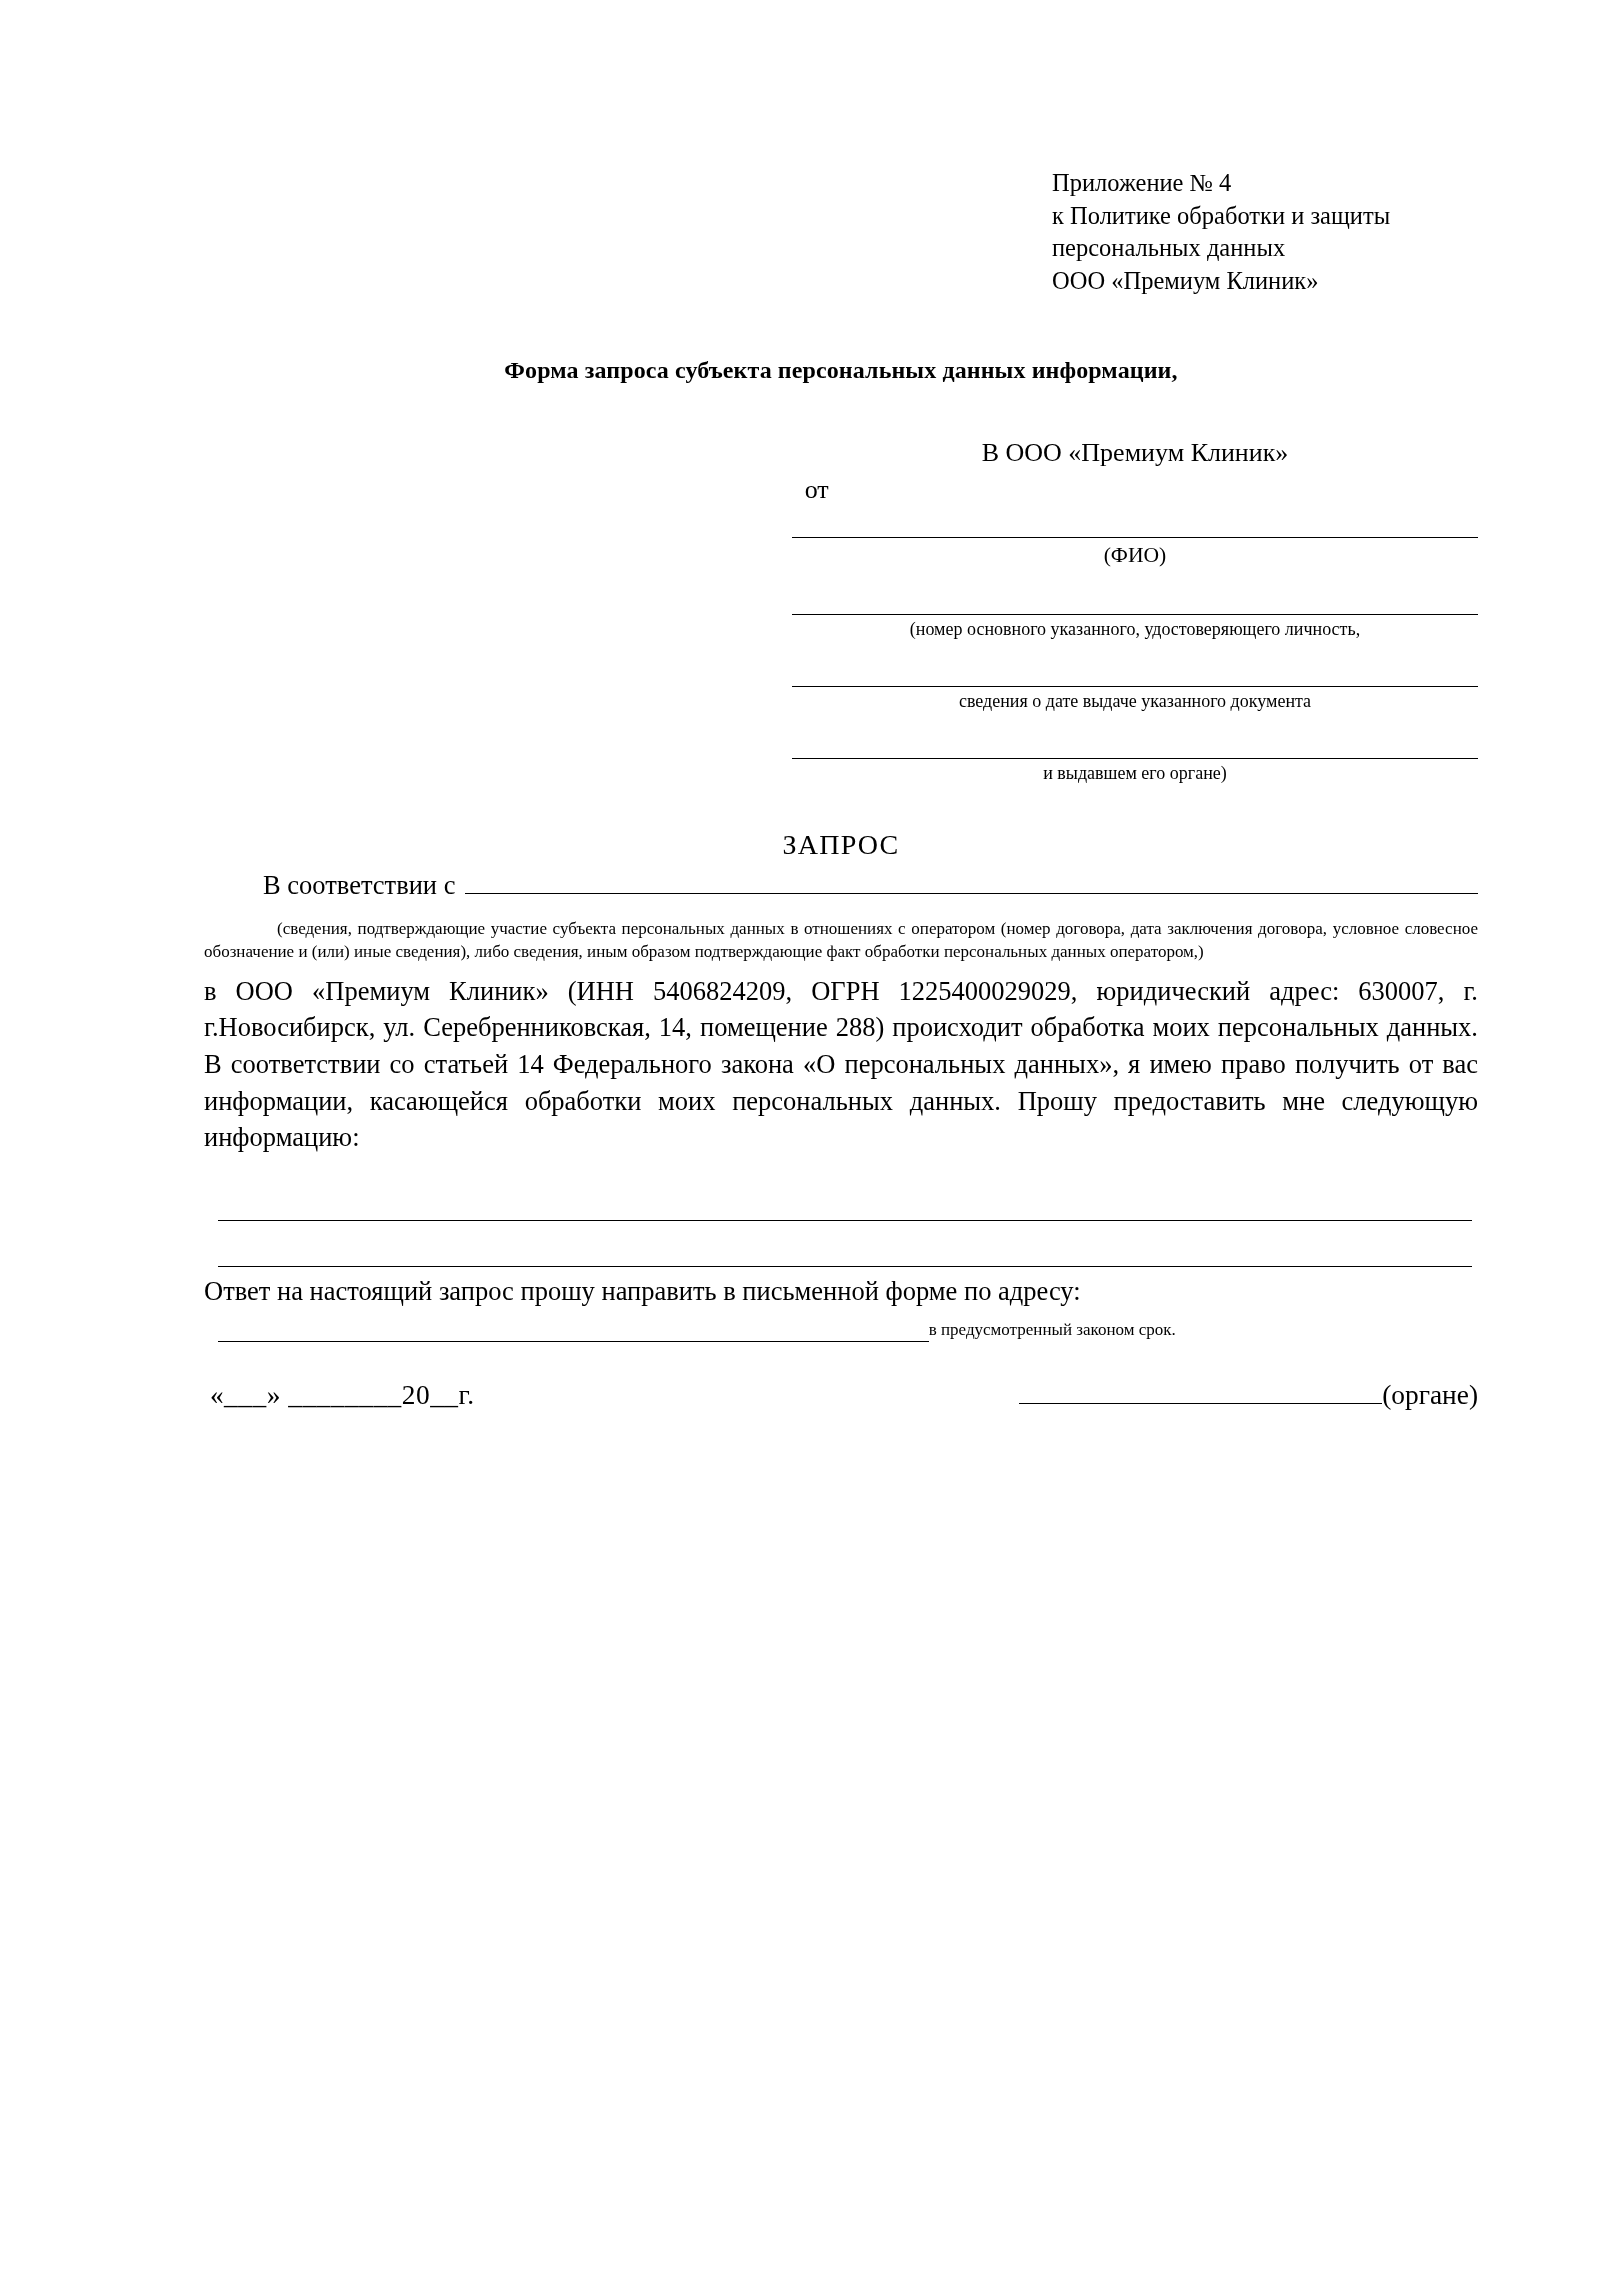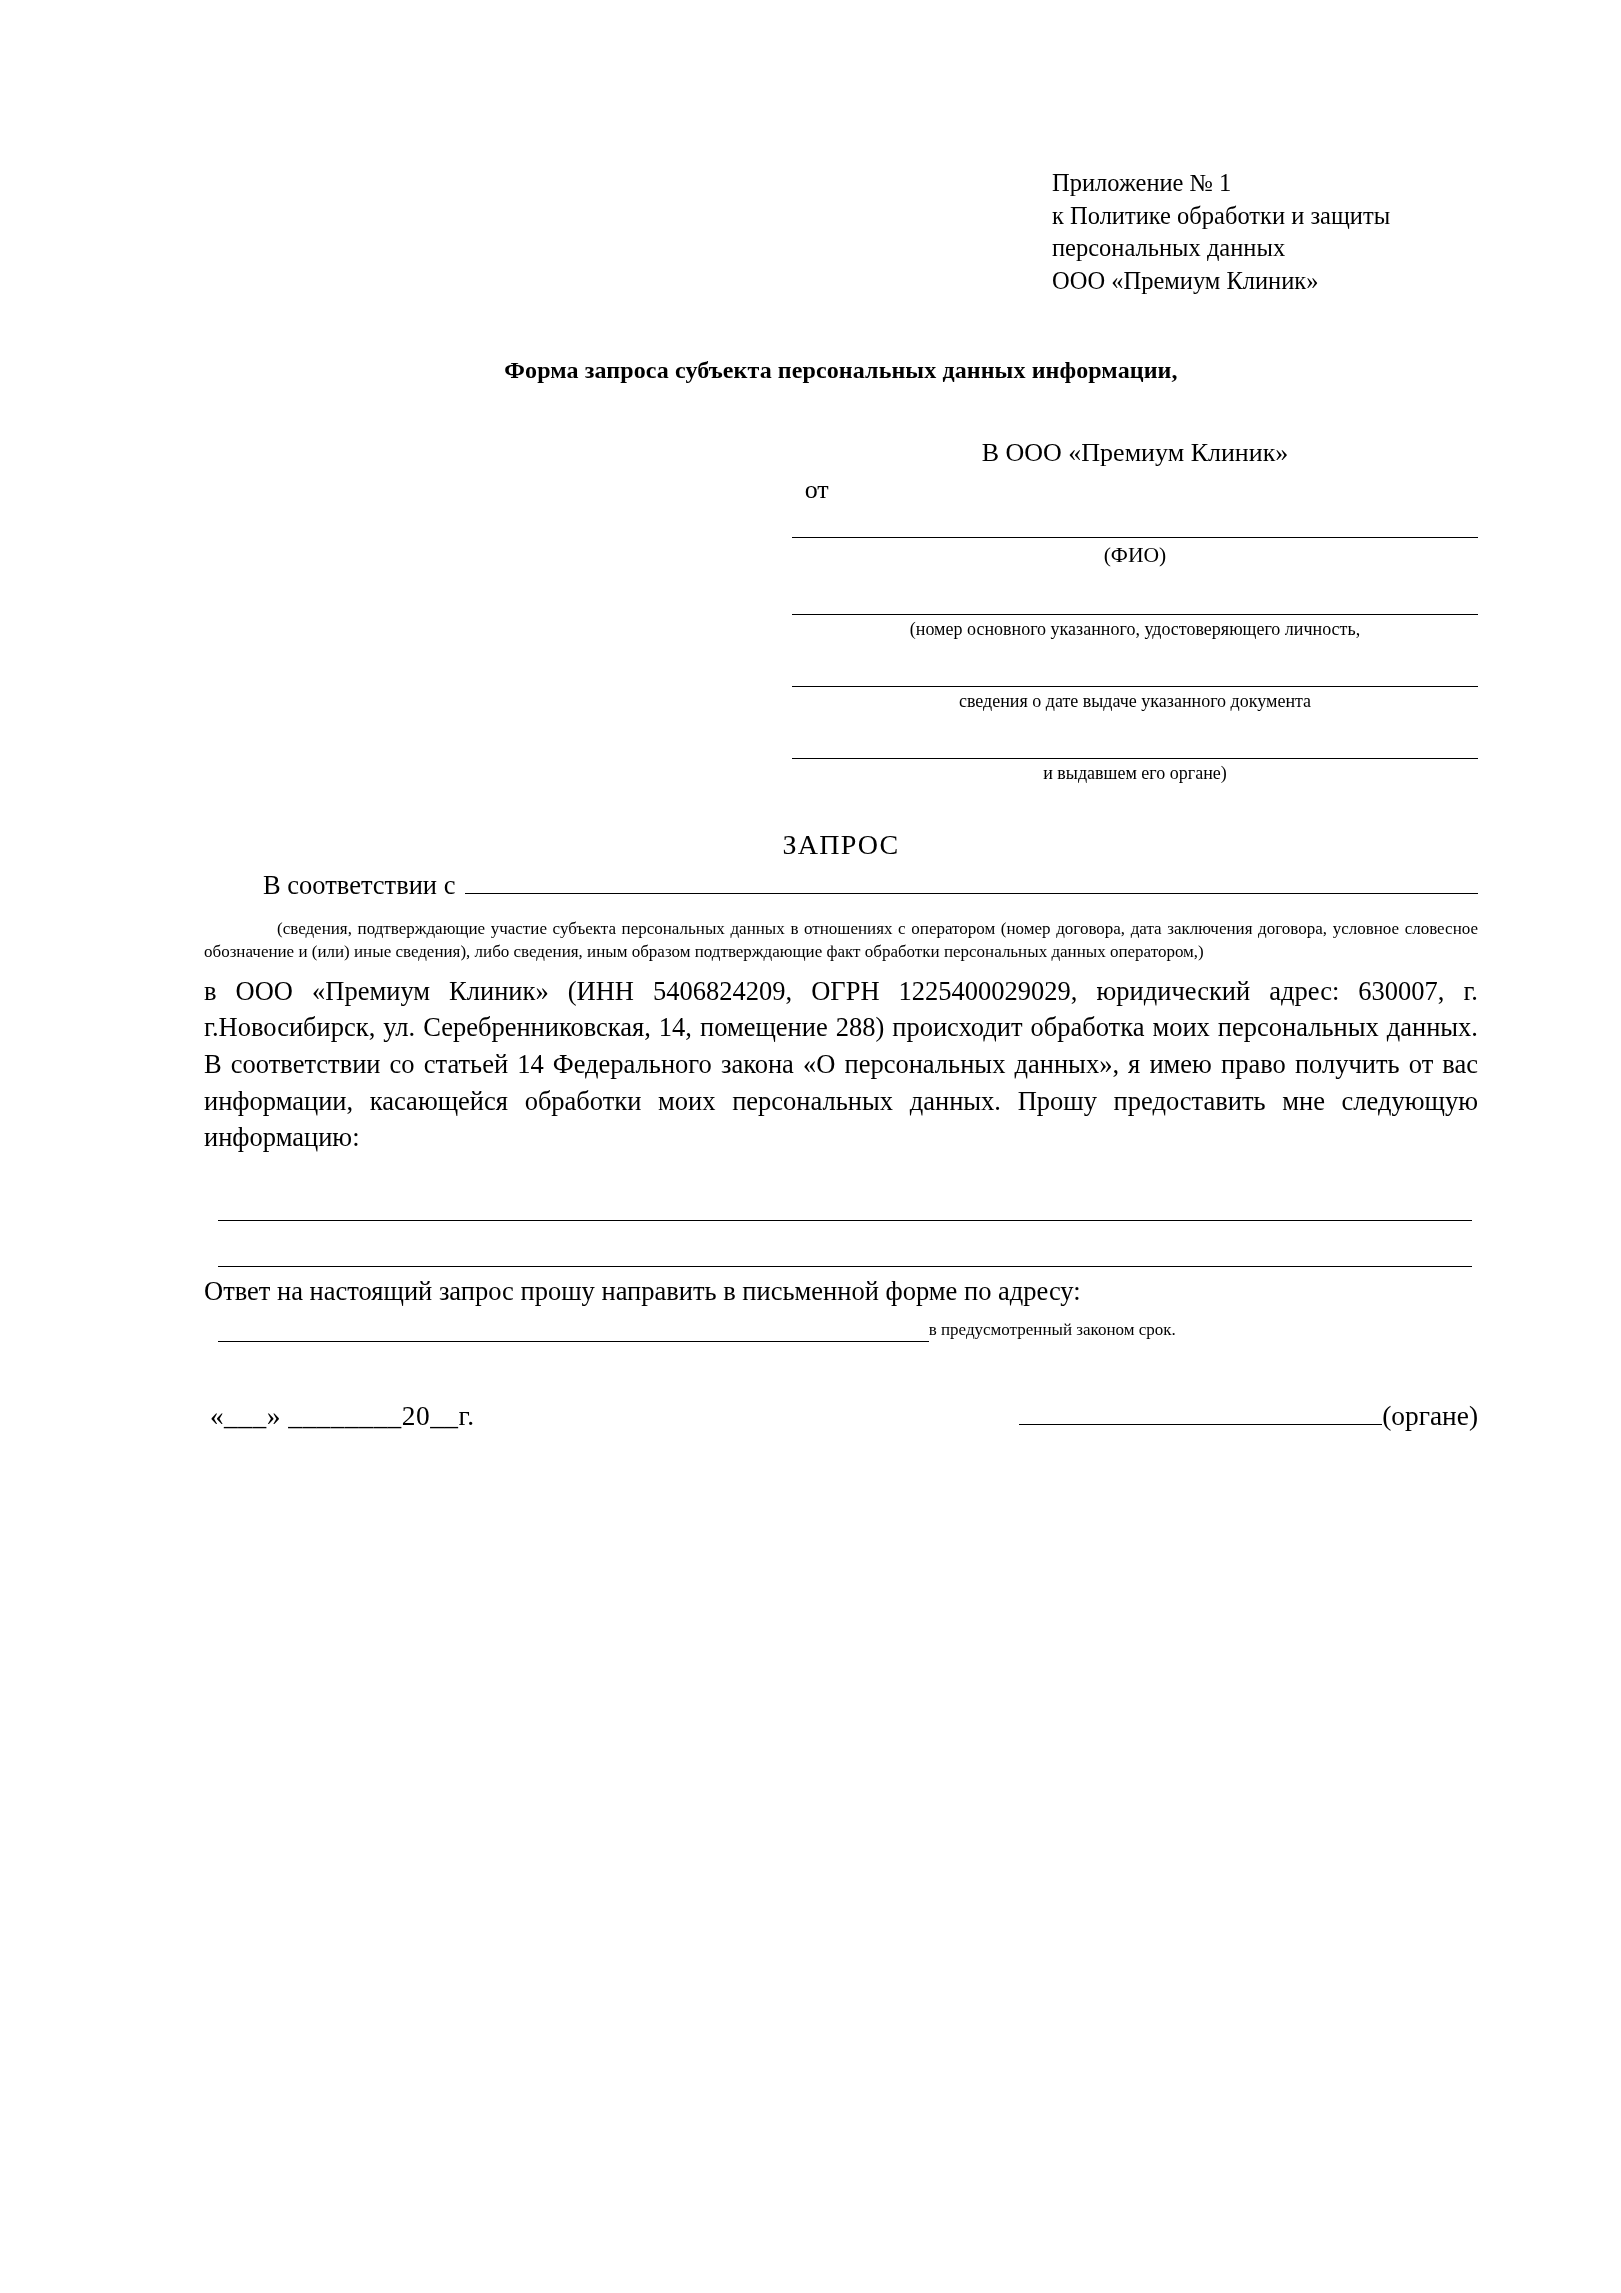--- a/index.html
+++ b/index.html
@@ -148,21 +148,21 @@
   .answer-line2 .rule {
     width: 711px;
     border-bottom: 1.6px solid #000;
     height: 23.5px;
     margin-left: 13.7px;
   }
   .answer-line2 .tail { white-space: nowrap; }
 
   
   .sign-row {
-    margin-top: 58px;
+    margin-top: 37px;
     display: flex;
     align-items: baseline;
     font-size: 27.4px;
   }
   .sign-row .date-part {
     padding-left: 5.9px;
     white-space: nowrap;
     letter-spacing: 0.5px;
   }
   .sign-row .spacer { flex: 1 1 auto; }
@@ -173,21 +173,21 @@
   }
   .sign-row .sign-label { white-space: nowrap; }
 </style>
 </head>
 <body>
 
 <div class="page">
   <div class="content">
 
     <div class="appendix">
-      <div>Приложение № 1</div>
+      <div>Приложение № 4</div>
       <div>к Политике обработки и защиты</div>
       <div>персональных данных</div>
       <div>ООО «Премиум Клиник»</div>
     </div>
 
     <div class="doc-title">
       <div>Форма запроса субъекта персональных данных информации,</div>
     </div>
 
     <div class="addressee">

